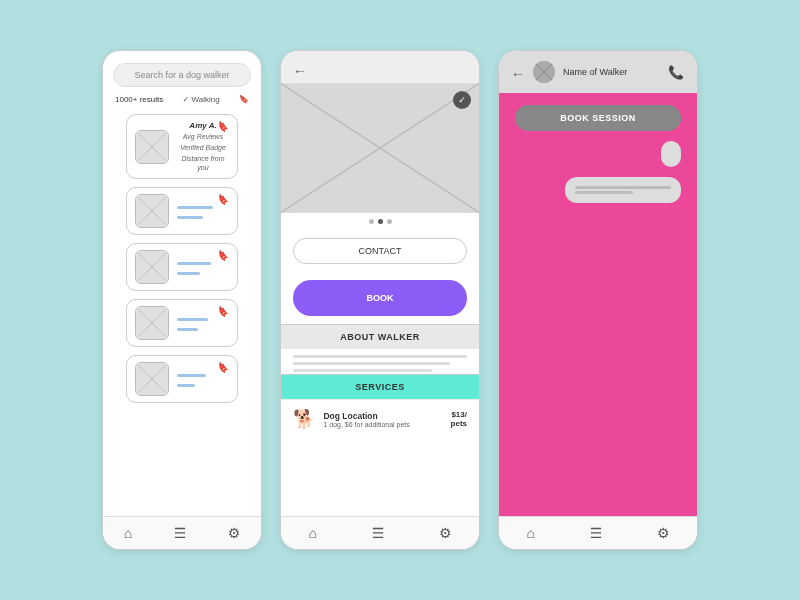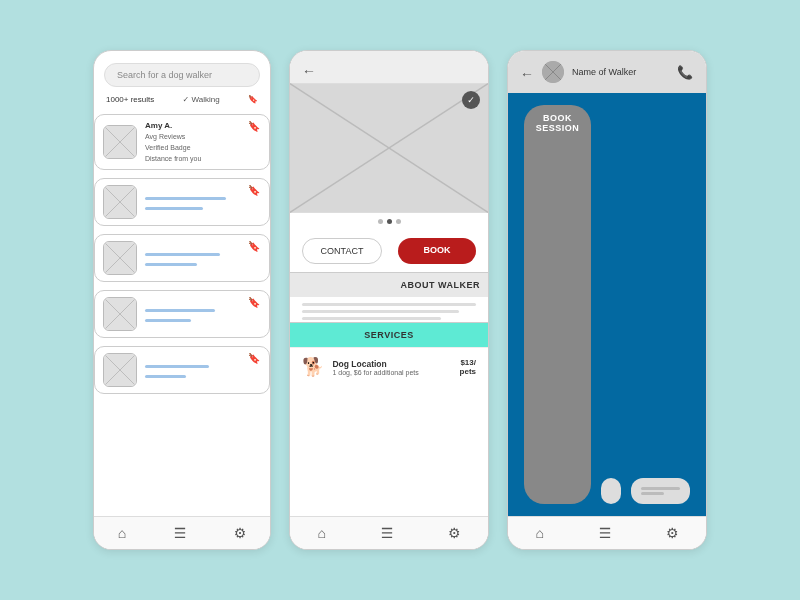--- a/index.html
+++ b/index.html
@@ -21,22 +21,23 @@
       border-radius: 18px;
       border: 1.5px solid #ccc;
       overflow: hidden;
       display: flex;
       flex-direction: column;
       box-shadow: 0 2px 8px rgba(0,0,0,0.1);
     }
 
     
     .phone-1 {
-      width: 178px;
+      width: 160px;
       height: 500px;
+      text-align: center;
     }
 
     .phone-1 .search-bar {
       margin: 12px 10px 6px;
       background: #f0f0f0;
       border-radius: 20px;
       padding: 6px 12px;
       font-size: 9px;
       color: #888;
       border: 1px solid #ddd;
@@ -58,24 +59,25 @@
       font-size: 8px;
       color: #555;
       cursor: pointer;
     }
 
     .phone-1 .walker-card {
       display: flex;
       align-items: center;
       border: 1px solid #ccc;
       border-radius: 10px;
-      margin: 4px 0;
+      margin: 4px 23px;
       padding: 6px 8px;
       gap: 8px;
       position: relative;
+      font-style: italic;
     }
 
     .phone-1 .walker-card .avatar-box {
       width: 34px;
       height: 34px;
       border: 1px solid #bbb;
       border-radius: 6px;
       flex-shrink: 0;
       position: relative;
       overflow: hidden;
@@ -218,50 +220,51 @@
 
     .phone-2 .profile-details .value {
       color: #333;
       font-size: 7px;
     }
 
     .phone-2 .action-buttons {
       display: flex;
       gap: 16px;
       padding: 8px 12px;
+      flex-direction: column;
     }
 
     .phone-2 .action-buttons .btn-contact {
       flex: 1;
       padding: 7px 0;
       border: 1px solid #ccc;
       border-radius: 20px;
       font-size: 9px;
       text-align: center;
       cursor: pointer;
       background: #fff;
       color: #333;
     }
 
     .phone-2 .action-buttons .btn-book {
       flex: 1;
-      padding: 7px 0;
+      padding: 13px 0;
       border: none;
       border-radius: 20px;
       font-size: 9px;
       text-align: center;
       cursor: pointer;
-      background: #b91c1c;
+      background: #8b5cf6;
       color: #fff;
       font-weight: bold;
     }
 
     .phone-2 .section-header {
       background: #e8e8e8;
-      text-align: right;
+      text-align: center;
       padding: 7px 8px;
       font-size: 9px;
       font-weight: bold;
       color: #333;
       letter-spacing: 0.5px;
       border-top: 1px solid #ccc;
     }
 
     .phone-2 .about-lines {
       padding: 6px 12px 2px;
@@ -386,23 +389,23 @@
     .phone-3 .top-bar .phone-icon {
       font-size: 13px;
       color: #555;
       cursor: pointer;
     }
 
     .phone-3 .chat-area {
       flex: 1;
       padding: 12px 16px;
       display: flex;
-      flex-direction: row;
+      flex-direction: column;
       gap: 10px;
-      background: #0369a1;
+      background: #ec4899;
     }
 
     .phone-3 .book-session-btn {
       background: #888;
       color: #fff;
       border-radius: 20px;
       padding: 8px 0;
       text-align: center;
       font-size: 9px;
       font-weight: bold;

